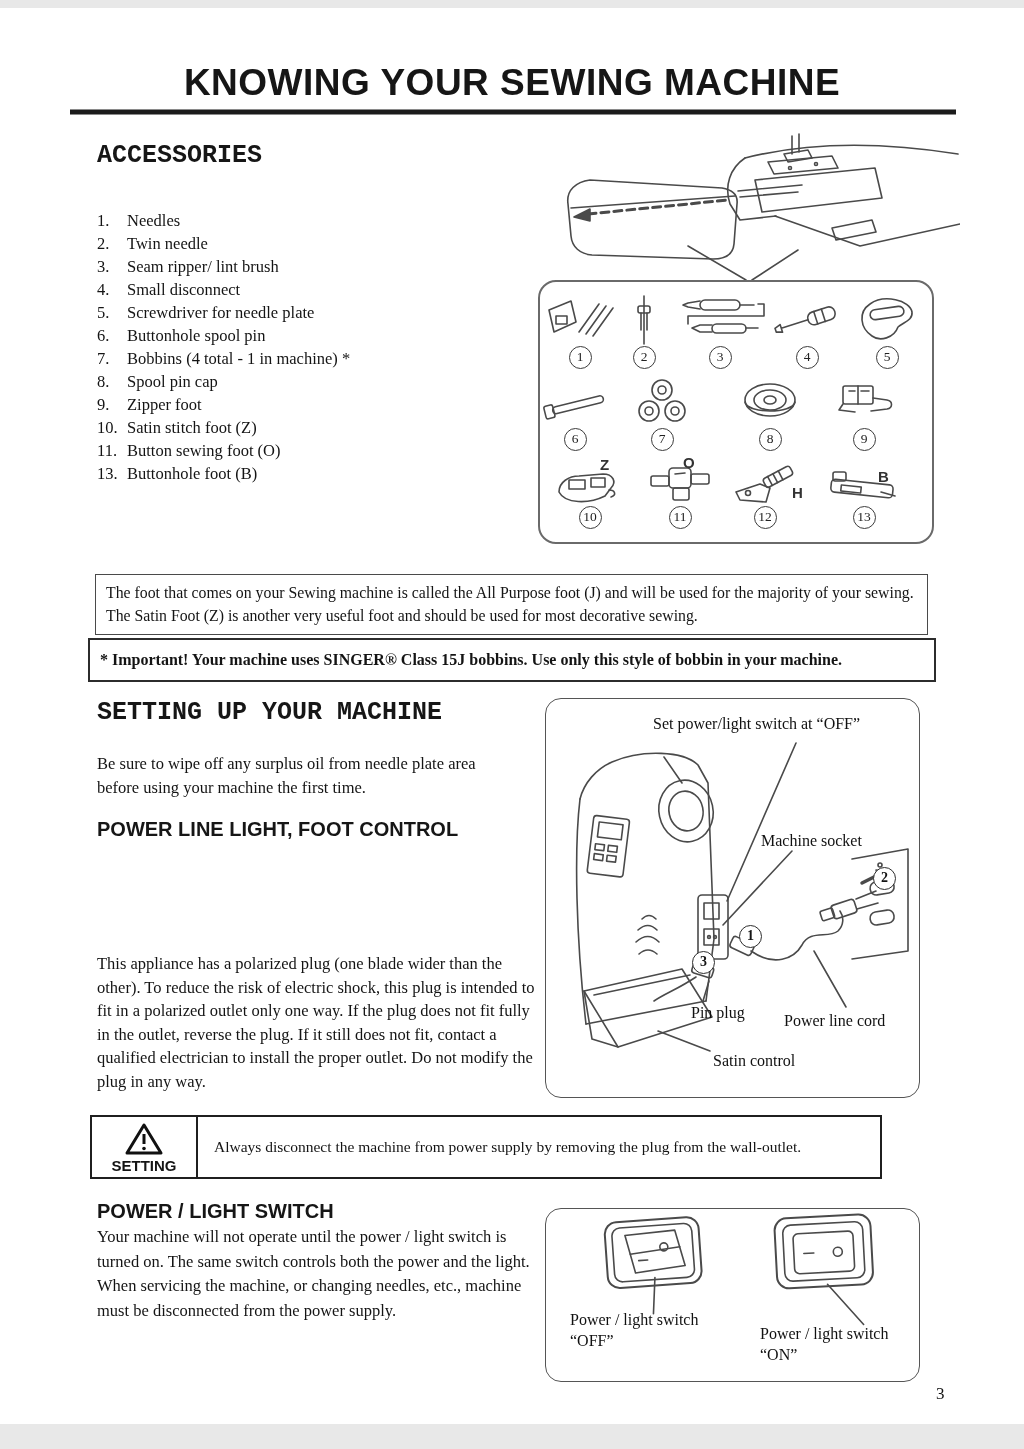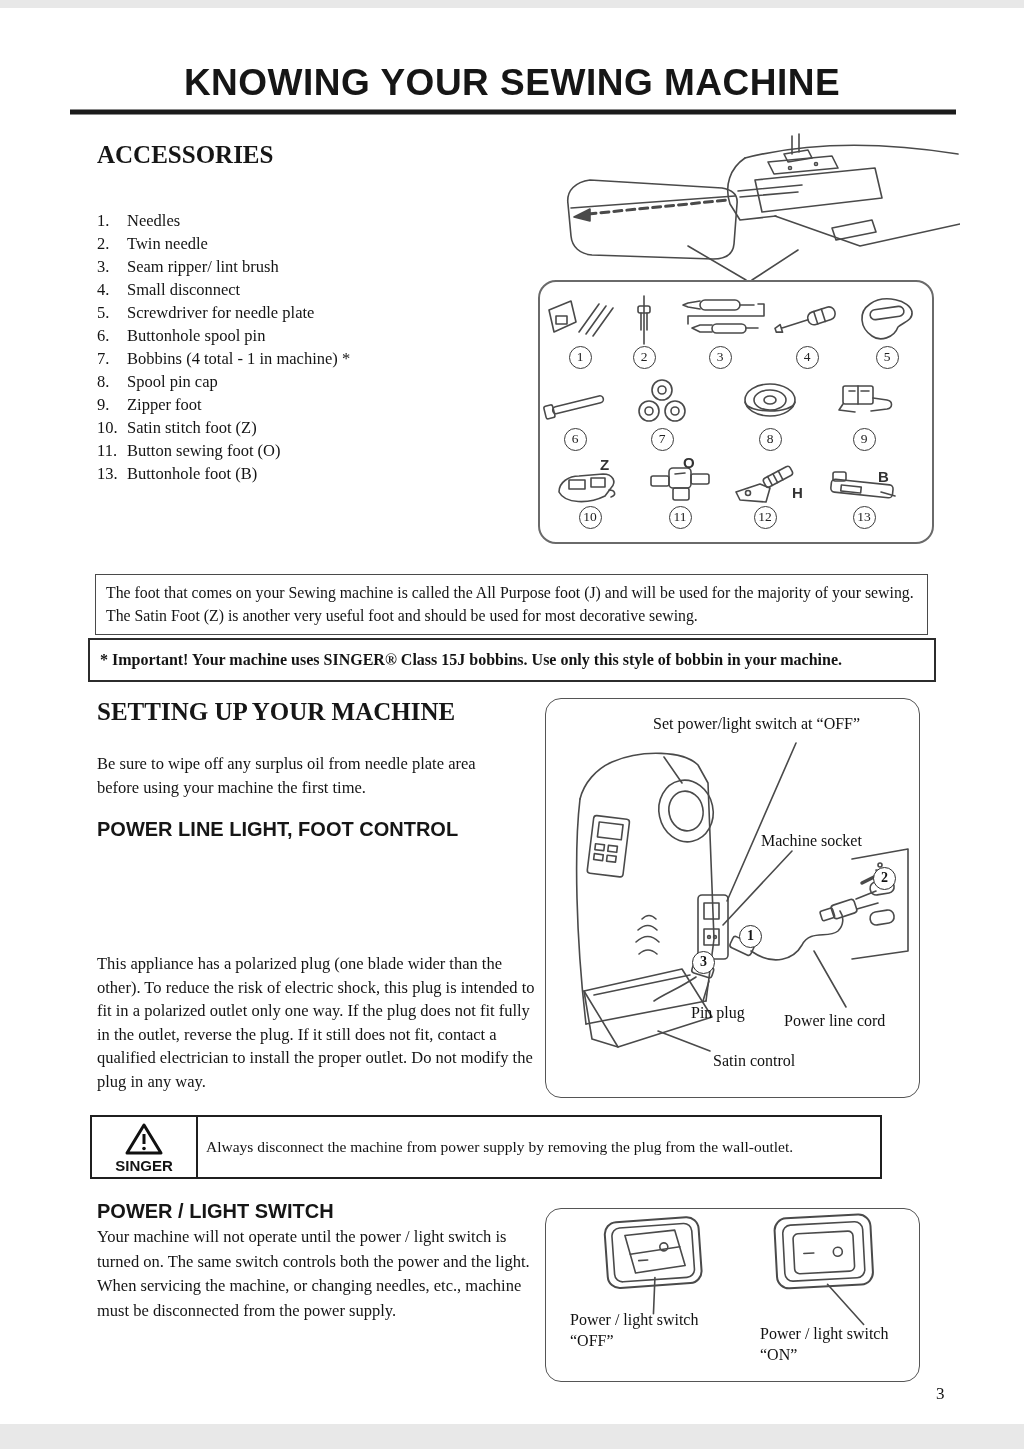--- a/index.html
+++ b/index.html
@@ -5,21 +5,21 @@
   html,body{margin:0;padding:0;background:#e8e8e8;}
   .page{position:relative;width:1024px;height:1416px;background:#ffffff;margin:8px auto;
         font-family:"Liberation Serif",serif;color:#141414;overflow:hidden;}
   .abs{position:absolute;}
   .title{position:absolute;left:0;top:54px;width:100%;text-align:center;
          font-family:"Liberation Sans",sans-serif;font-weight:bold;font-size:37px;
          letter-spacing:.5px;color:#161616;}
   .rule{position:absolute;left:70px;top:101px;width:886px;height:4px;background:#1b1b1b;
         border-top:1.5px solid #8a8a8a;border-bottom:1.5px solid #8a8a8a;
         box-shadow:0 3px 0 #fff, 0 -3px 0 #fff;}
-  .h2{font-family:Liberation Serif, serif;font-weight:bold;font-size:25px;color:#161616;}
+  .h2{font-family:Liberation Mono, monospace;font-weight:bold;font-size:25px;color:#161616;}
   .h3{font-family:"Liberation Sans",sans-serif;font-weight:bold;font-size:20px;color:#161616;}
   .body{font-size:16.5px;line-height:24px;}
   .pre{white-space:pre-line;}
   .list{font-size:16.5px;}
   .li{display:flex;height:23px;line-height:23px;}
   .li .n{width:30px;flex:none;}
   svg{display:block;}
   .sketch{stroke:#4a4a4a;stroke-width:1.6;fill:none;stroke-linecap:round;stroke-linejoin:round;}
   .parts-box{border:2px solid #6a6a6a;border-radius:18px;}
   .cell{position:absolute;width:84px;text-align:center;}
@@ -31,21 +31,21 @@
   .note{border:1.5px solid #4a4a4a;font-size:15.8px;line-height:23px;padding:6px 10px 7px 10px;}
   .note.important{border:2px solid #2c2c2c;font-weight:bold;font-size:16px;padding:8px 8px 9px 10px;}
   .dia-box{border:1.6px solid #555;border-radius:16px;}
   .dlabel{position:absolute;font-size:16px;line-height:21px;color:#111;}
   .dnum{position:absolute;width:21px;height:21px;border:1.7px solid #2e2e2e;border-radius:50%;
         font-weight:bold;font-size:14px;line-height:19px;text-align:center;background:#fff;}
   .caution{border:2px solid #1f1f1f;display:flex;align-items:stretch;}
   .c-left{width:104px;flex:none;border-right:2px solid #1f1f1f;display:flex;flex-direction:column;
           align-items:center;justify-content:center;padding-top:2px;}
   .c-label{font-family:"Liberation Sans",sans-serif;font-weight:bold;font-size:15px;margin-top:1px;}
-  .c-right{flex:1;display:flex;align-items:center;font-size:15.5px;padding-left:8px;padding-right:8px;}
+  .c-right{flex:1;display:flex;align-items:center;font-size:15.5px;padding-left:16px;padding-right:8px;}
   .pagenum{font-size:17px;}
 </style>
 </head>
 <body>
 
 <div class="page">
 
   <div class="title">KNOWING YOUR SEWING MACHINE</div>
   <div class="rule"></div>
 
@@ -349,21 +349,21 @@
     <span class="dlabel" style="left:167px;top:351px">Satin control</span>
   </div>
 
   <div class="caution abs" style="left:90px;top:1107px;width:788px;height:60px">
     <div class="c-left">
       <svg width="40" height="34" viewBox="0 0 40 34">
         <polygon points="20,3 37,31 3,31" fill="none" stroke="#111" stroke-width="3" stroke-linejoin="round"></polygon>
         <line x1="20" y1="12" x2="20" y2="22" stroke="#111" stroke-width="3"></line>
         <circle cx="20" cy="26.5" r="1.8" fill="#111"></circle>
       </svg>
-      <div class="c-label">SINGER</div>
+      <div class="c-label">SETTING</div>
     </div>
     <div class="c-right">Always disconnect the machine from power supply by removing the plug from the wall-outlet.</div>
   </div>
 
   <div class="h3 abs" style="left:97px;top:1192px">POWER / LIGHT SWITCH</div>
   <div class="body abs pre" style="left:97px;top:1217px;width:435px;line-height:24.5px">Your machine will not operate until the power / light switch is turned on. The same switch controls both the power and the light.
 When servicing the machine, or changing needles, etc., machine must be disconnected from the power supply.</div>
 
   <div class="dia-box abs" style="left:545px;top:1200px;width:373px;height:172px">
     <svg width="373" height="172" viewBox="0 0 373 172">

